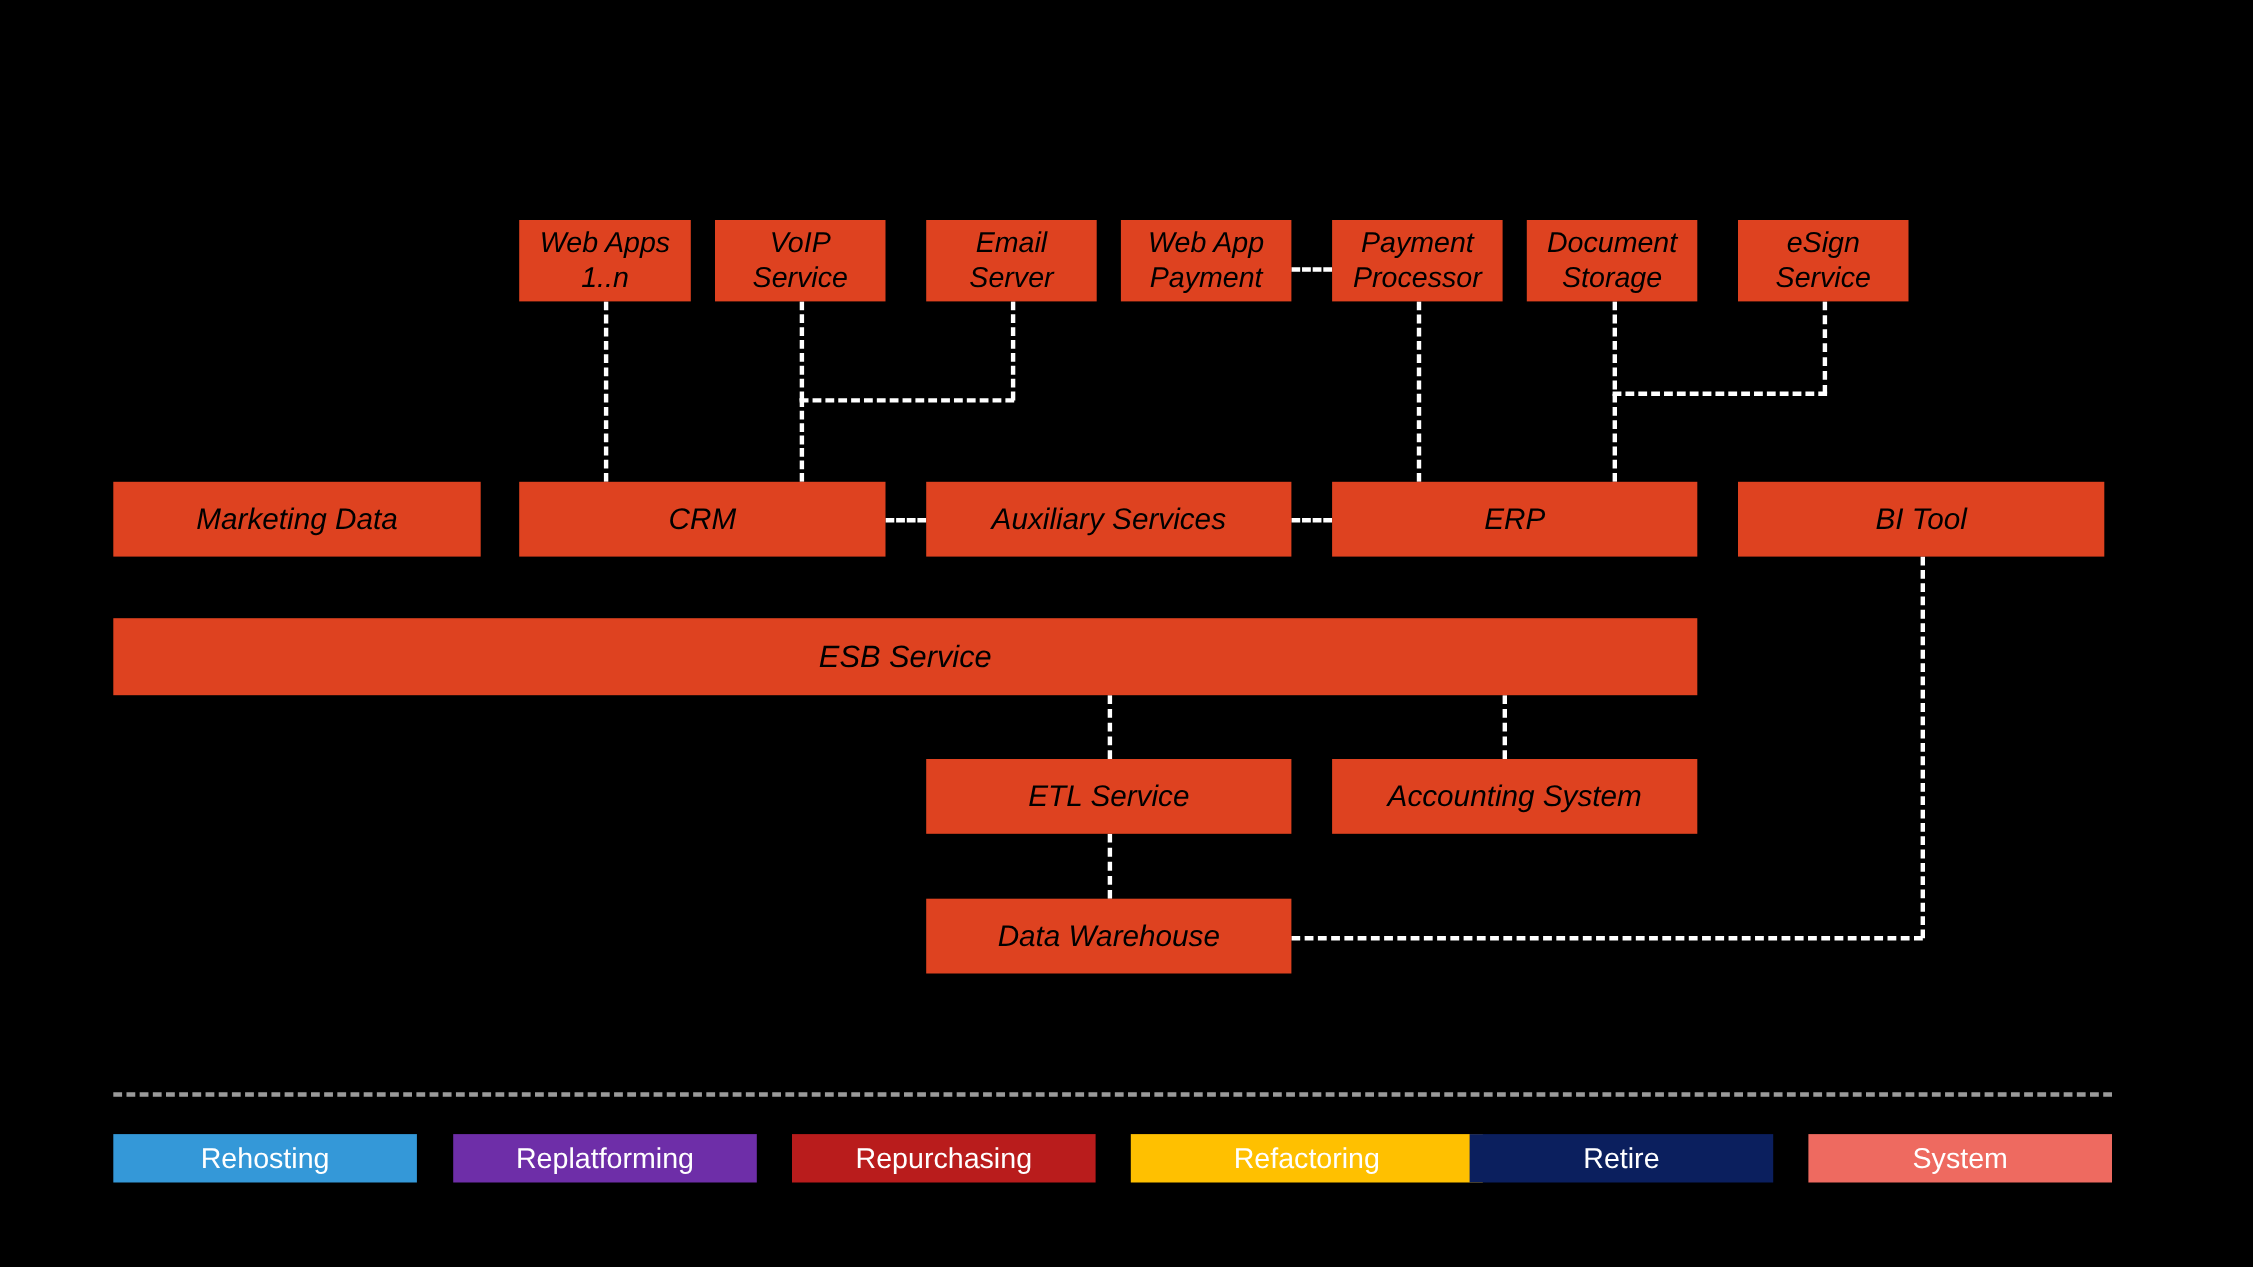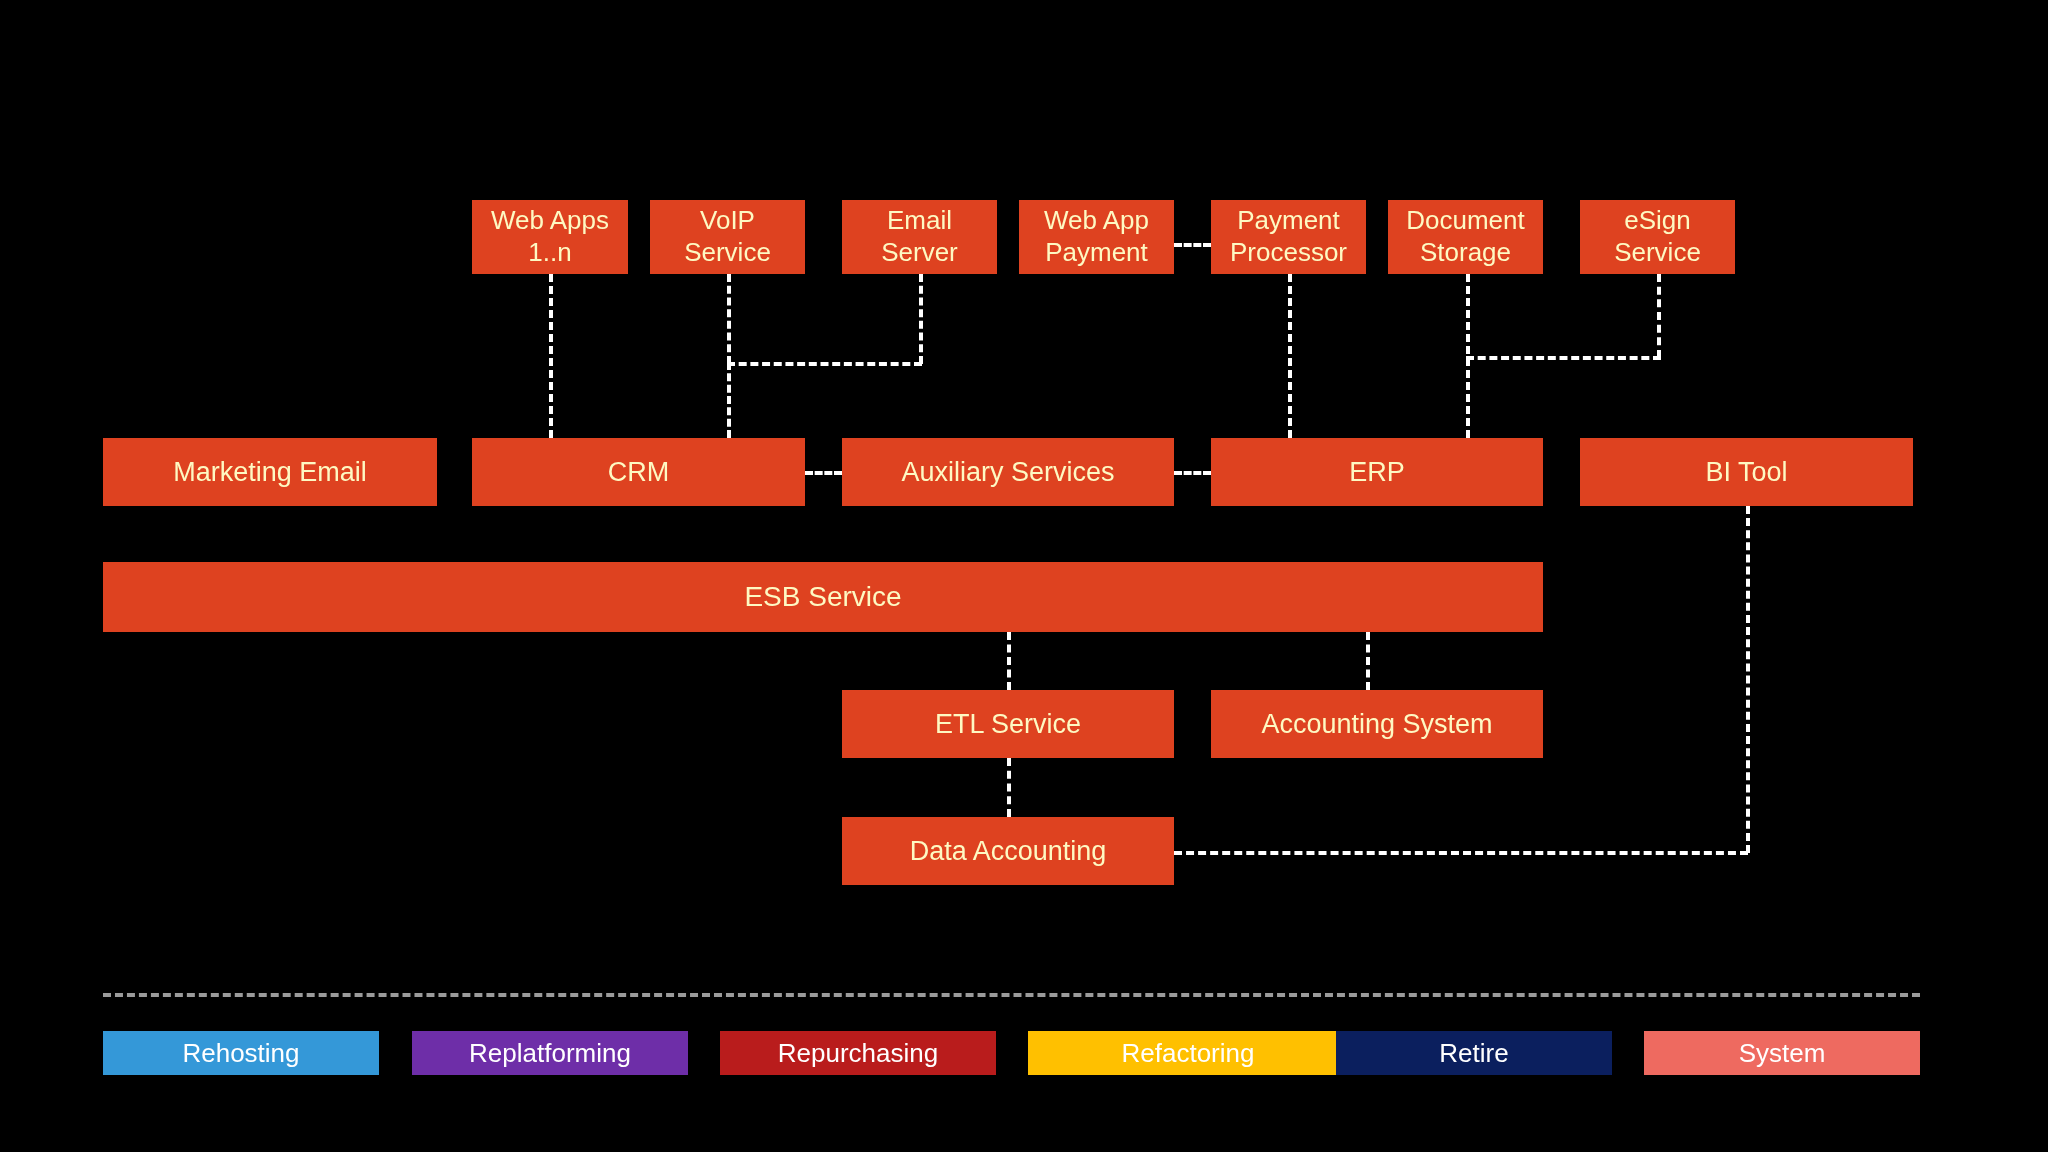--- a/index.html
+++ b/index.html
@@ -12,30 +12,31 @@
     width: 2048px;
     height: 1152px;
     background: #000000;
     font-family: "Liberation Sans", sans-serif;
     overflow: hidden;
   }
   
   .node {
     position: absolute;
     background: #DE4220;
-    color: #fef9c3;
+    color: #000000;
     display: flex;
     align-items: center;
     justify-content: center;
     text-align: center;
     line-height: 1.22;
     font-size: 27px;
     box-sizing: border-box;
     padding: 2px 6px;
     white-space: pre-line;
+    font-style: italic;
   }
   .node.small { font-size: 26px; }
   .node.wide  { font-size: 28px; }
 
   
   .conn-v {
     position: absolute;
     width: 0;
     border-left: 4px dashed #FFFFFF;
   }
@@ -103,31 +104,31 @@
   <div class="node small" style="left:842px; top:200px; width:155px; height:74px;">Email Server</div>
   <div class="node small" style="left:1019px; top:200px; width:155px; height:74px;">Web App
 Payment</div>
   <div class="node small" style="left:1211px; top:200px; width:155px; height:74px;">Payment
 Processor</div>
   <div class="node small" style="left:1388px; top:200px; width:155px; height:74px;">Document
 Storage</div>
   <div class="node small" style="left:1580px; top:200px; width:155px; height:74px;">eSign
 Service</div>
 
-  <div class="node" style="left:103px; top:438px; width:334px; height:68px;">Marketing Email</div>
+  <div class="node" style="left:103px; top:438px; width:334px; height:68px;">Marketing Data</div>
   <div class="node" style="left:472px; top:438px; width:333px; height:68px;">CRM</div>
   <div class="node" style="left:842px; top:438px; width:332px; height:68px;">Auxiliary Services</div>
   <div class="node" style="left:1211px; top:438px; width:332px; height:68px;text-align:center;">ERP</div>
   <div class="node" style="left:1580px; top:438px; width:333px; height:68px;">BI Tool</div>
 
   <div class="node wide" style="left:103px; top:562px; width:1440px; height:70px;">ESB Service</div>
 
   <div class="node" style="left:842px; top:690px; width:332px; height:68px;">ETL Service</div>
   <div class="node" style="left:1211px; top:690px; width:332px; height:68px;">Accounting System</div>
-  <div class="node" style="left:842px; top:817px; width:332px; height:68px;">Data Accounting</div>
+  <div class="node" style="left:842px; top:817px; width:332px; height:68px;">Data Warehouse</div>
 
   <div class="sep-line" style="left:103px; top:993px; width:1817px;"></div>
 
   <div class="legend-item" style="left:103px; top:1031px; width:276px; background:#3498D8;">
     <span>Rehosting</span>
   </div>
   <div class="legend-item" style="left:412px; top:1031px; width:276px; background:#6E2EA8;">
     <span>Replatforming</span>
   </div>
   <div class="legend-item" style="left:720px; top:1031px; width:276px; background:#b91c1c;">

